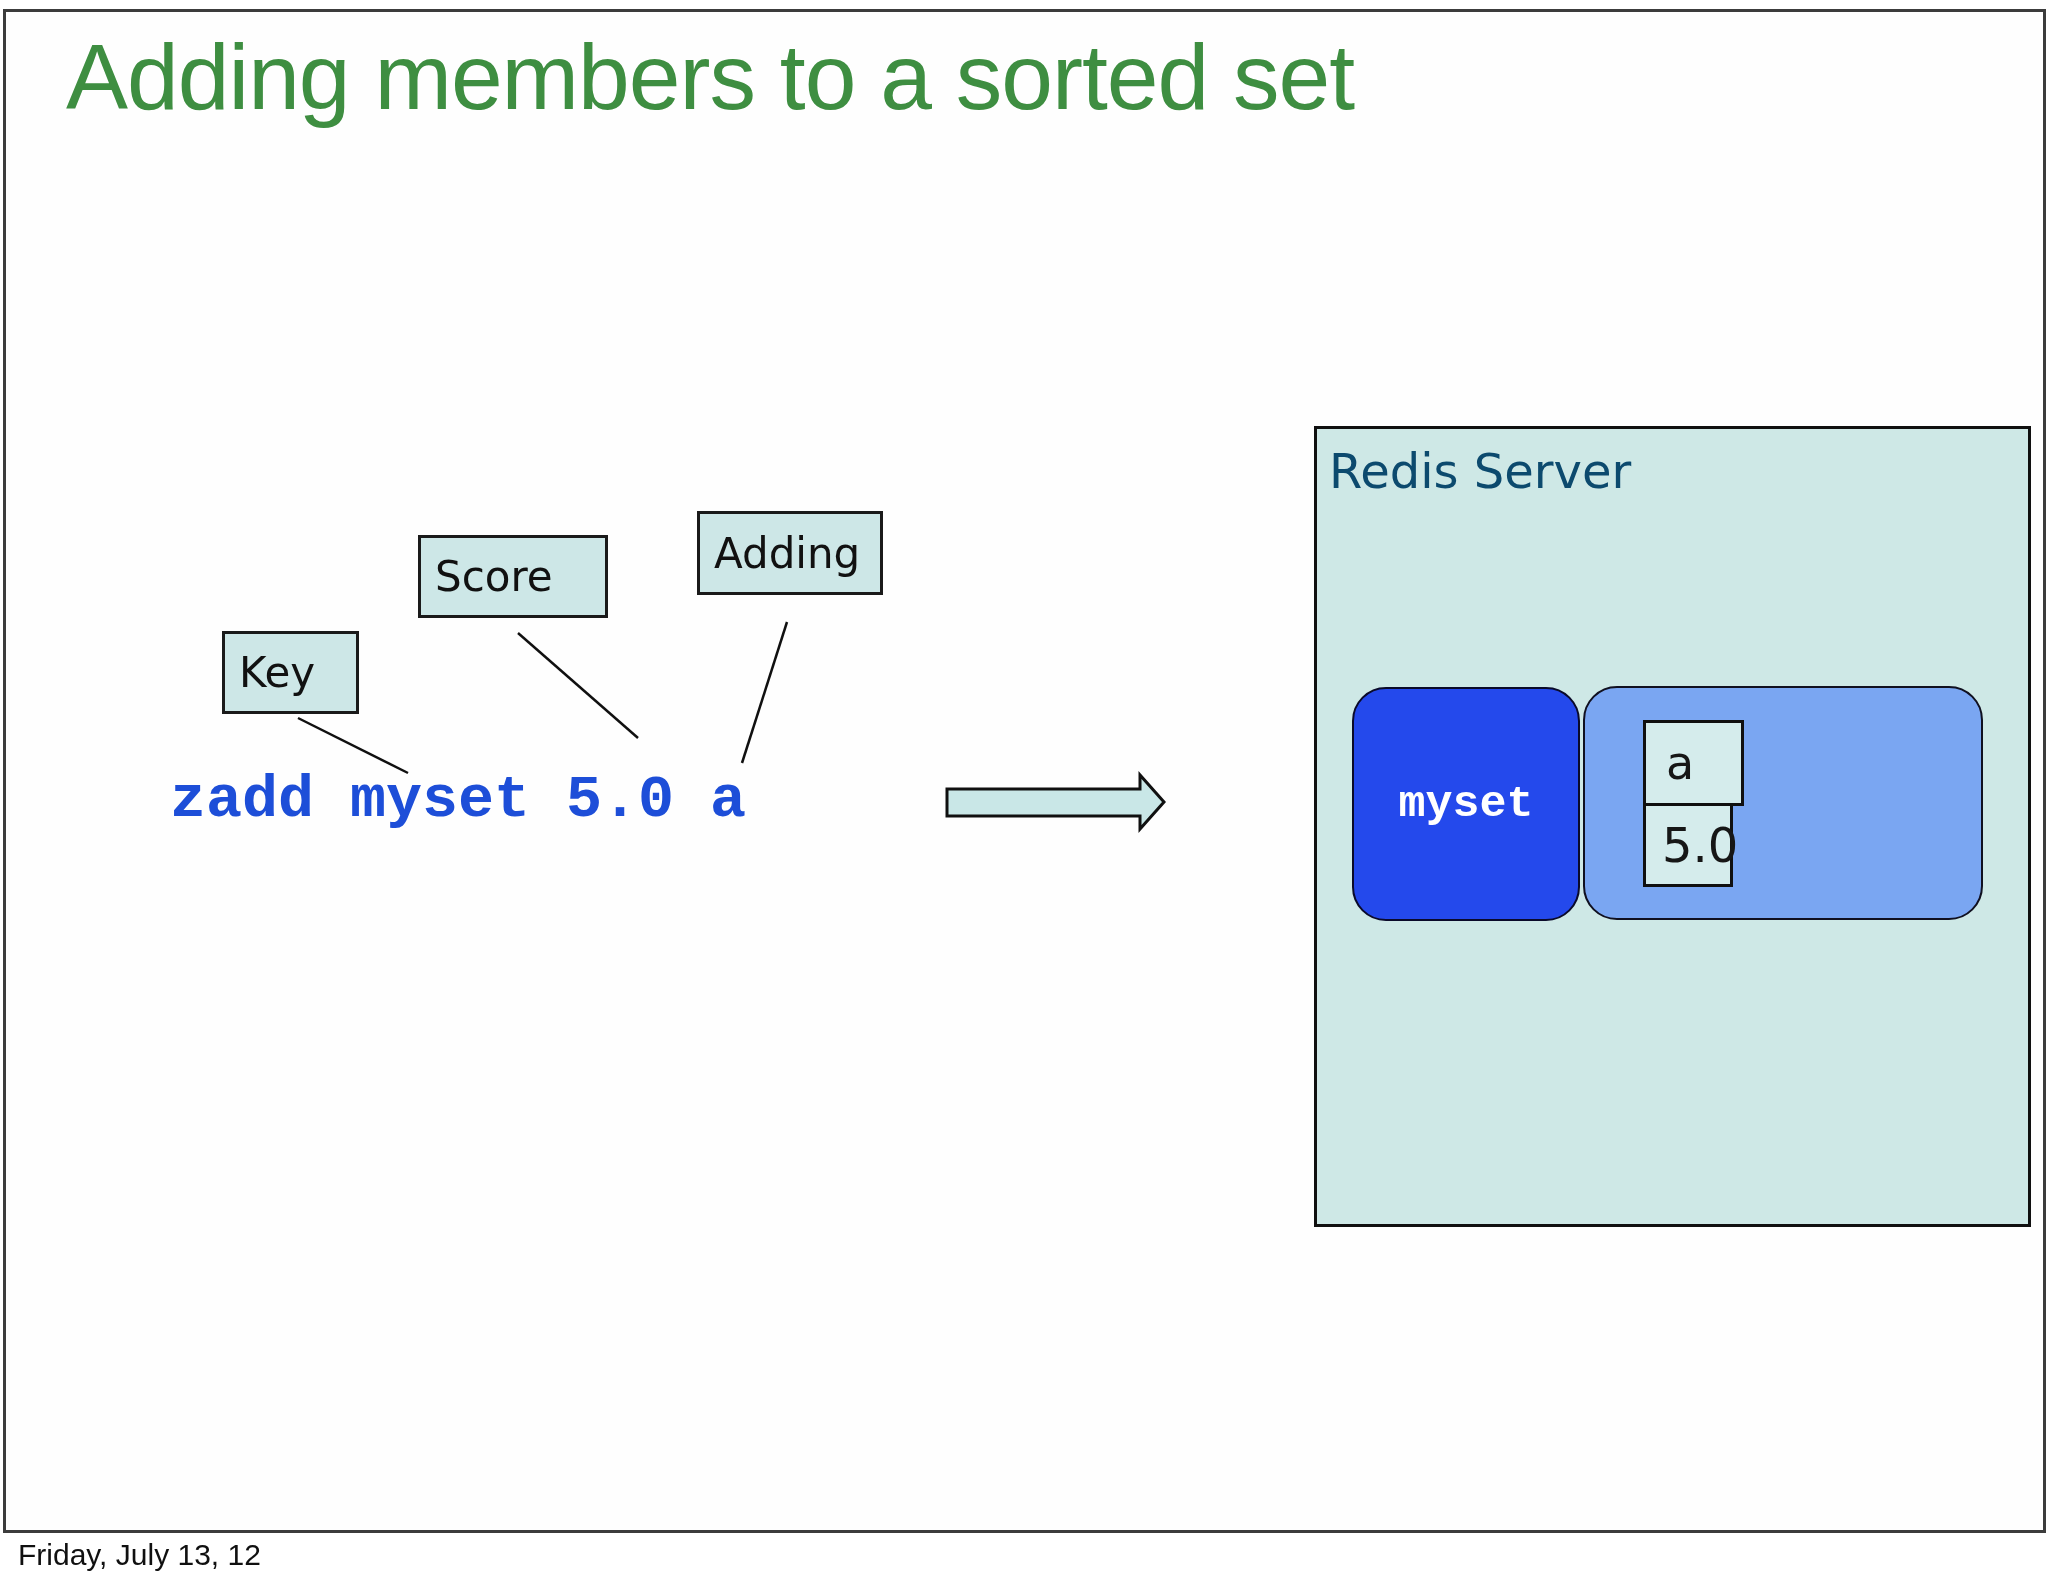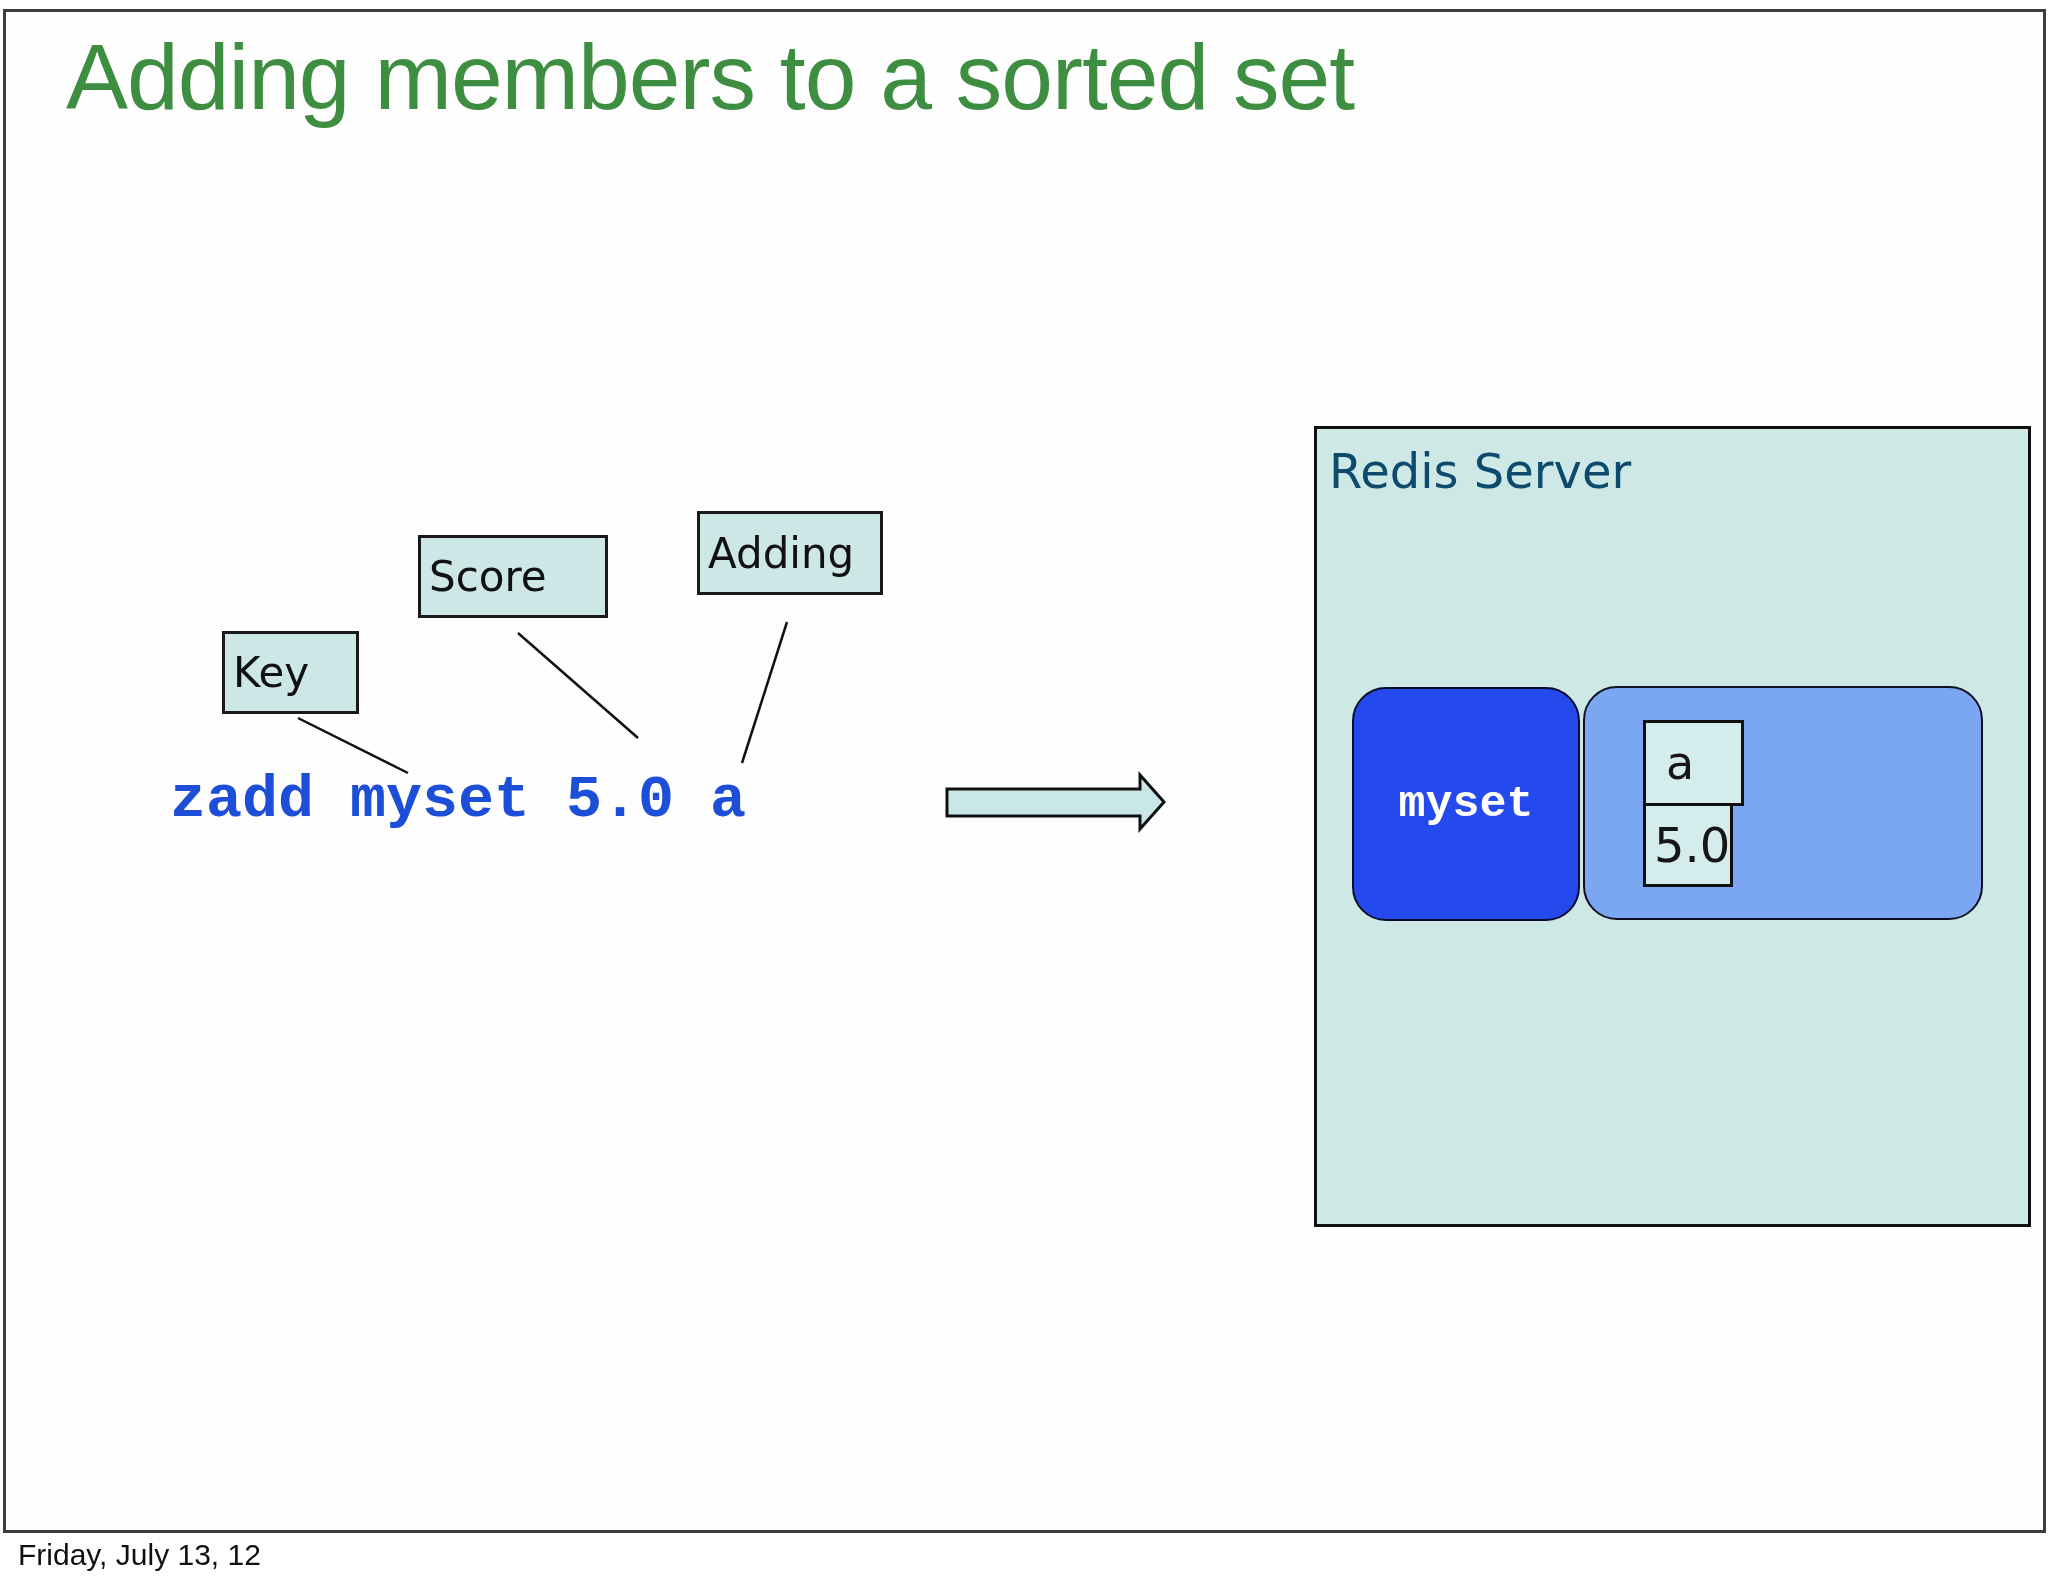--- a/index.html
+++ b/index.html
@@ -13,21 +13,21 @@
   }
   .page-title{
     position:absolute;left:66px;top:24px;
     font-size:93px;font-weight:normal;color:#3e8e41;letter-spacing:-1px;
     white-space:nowrap;
   }
   .label-box{
     position:absolute;background:#cde7e7;border:3px solid #1a1a1a;
     font-family:"DejaVu Sans","Liberation Sans",sans-serif;
     font-size:42px;color:#111;display:flex;align-items:center;
-    padding-left:8px;box-sizing:border-box;
+    padding-left:14px;box-sizing:border-box;
   }
   #key-box{left:222px;top:631px;width:137px;height:83px;}
   #score-box{left:418px;top:535px;width:190px;height:83px;}
   #value-box{left:697px;top:511px;width:186px;height:84px;}
   .command-line{
     position:absolute;left:170px;top:766px;
     font-family:"Liberation Mono",monospace;font-weight:bold;
     font-size:60px;color:#1d4ed8;white-space:pre;letter-spacing:0;
   }
   .server-box{
@@ -52,21 +52,21 @@
     position:absolute;left:266px;top:257px;width:400px;height:234px;
     background:#7aa6f2;border:2px solid #101020;border-radius:34px;
     box-sizing:border-box;
   }
   .cell{
     position:absolute;background:#d5ecec;border:3px solid #101010;
     font-family:"DejaVu Sans","Liberation Sans",sans-serif;color:#161616;
     display:flex;align-items:center;box-sizing:border-box;
   }
   #member-cell{left:58px;top:32px;width:101px;height:86px;font-size:46px;padding-left:20px;}
-  #score-cell{left:58px;top:115px;width:90px;height:84px;font-size:48px;padding-left:8px;z-index:2;}
+  #score-cell{left:58px;top:115px;width:90px;height:84px;font-size:48px;padding-left:16px;z-index:2;}
   .overlay-svg{position:absolute;left:0;top:0;pointer-events:none;}
   .footer-date{
     position:absolute;left:18px;top:1538px;
     font-size:30px;color:#101010;white-space:nowrap;
   }
 </style>
 </head>
 <body>
 
 <div id="stage">

